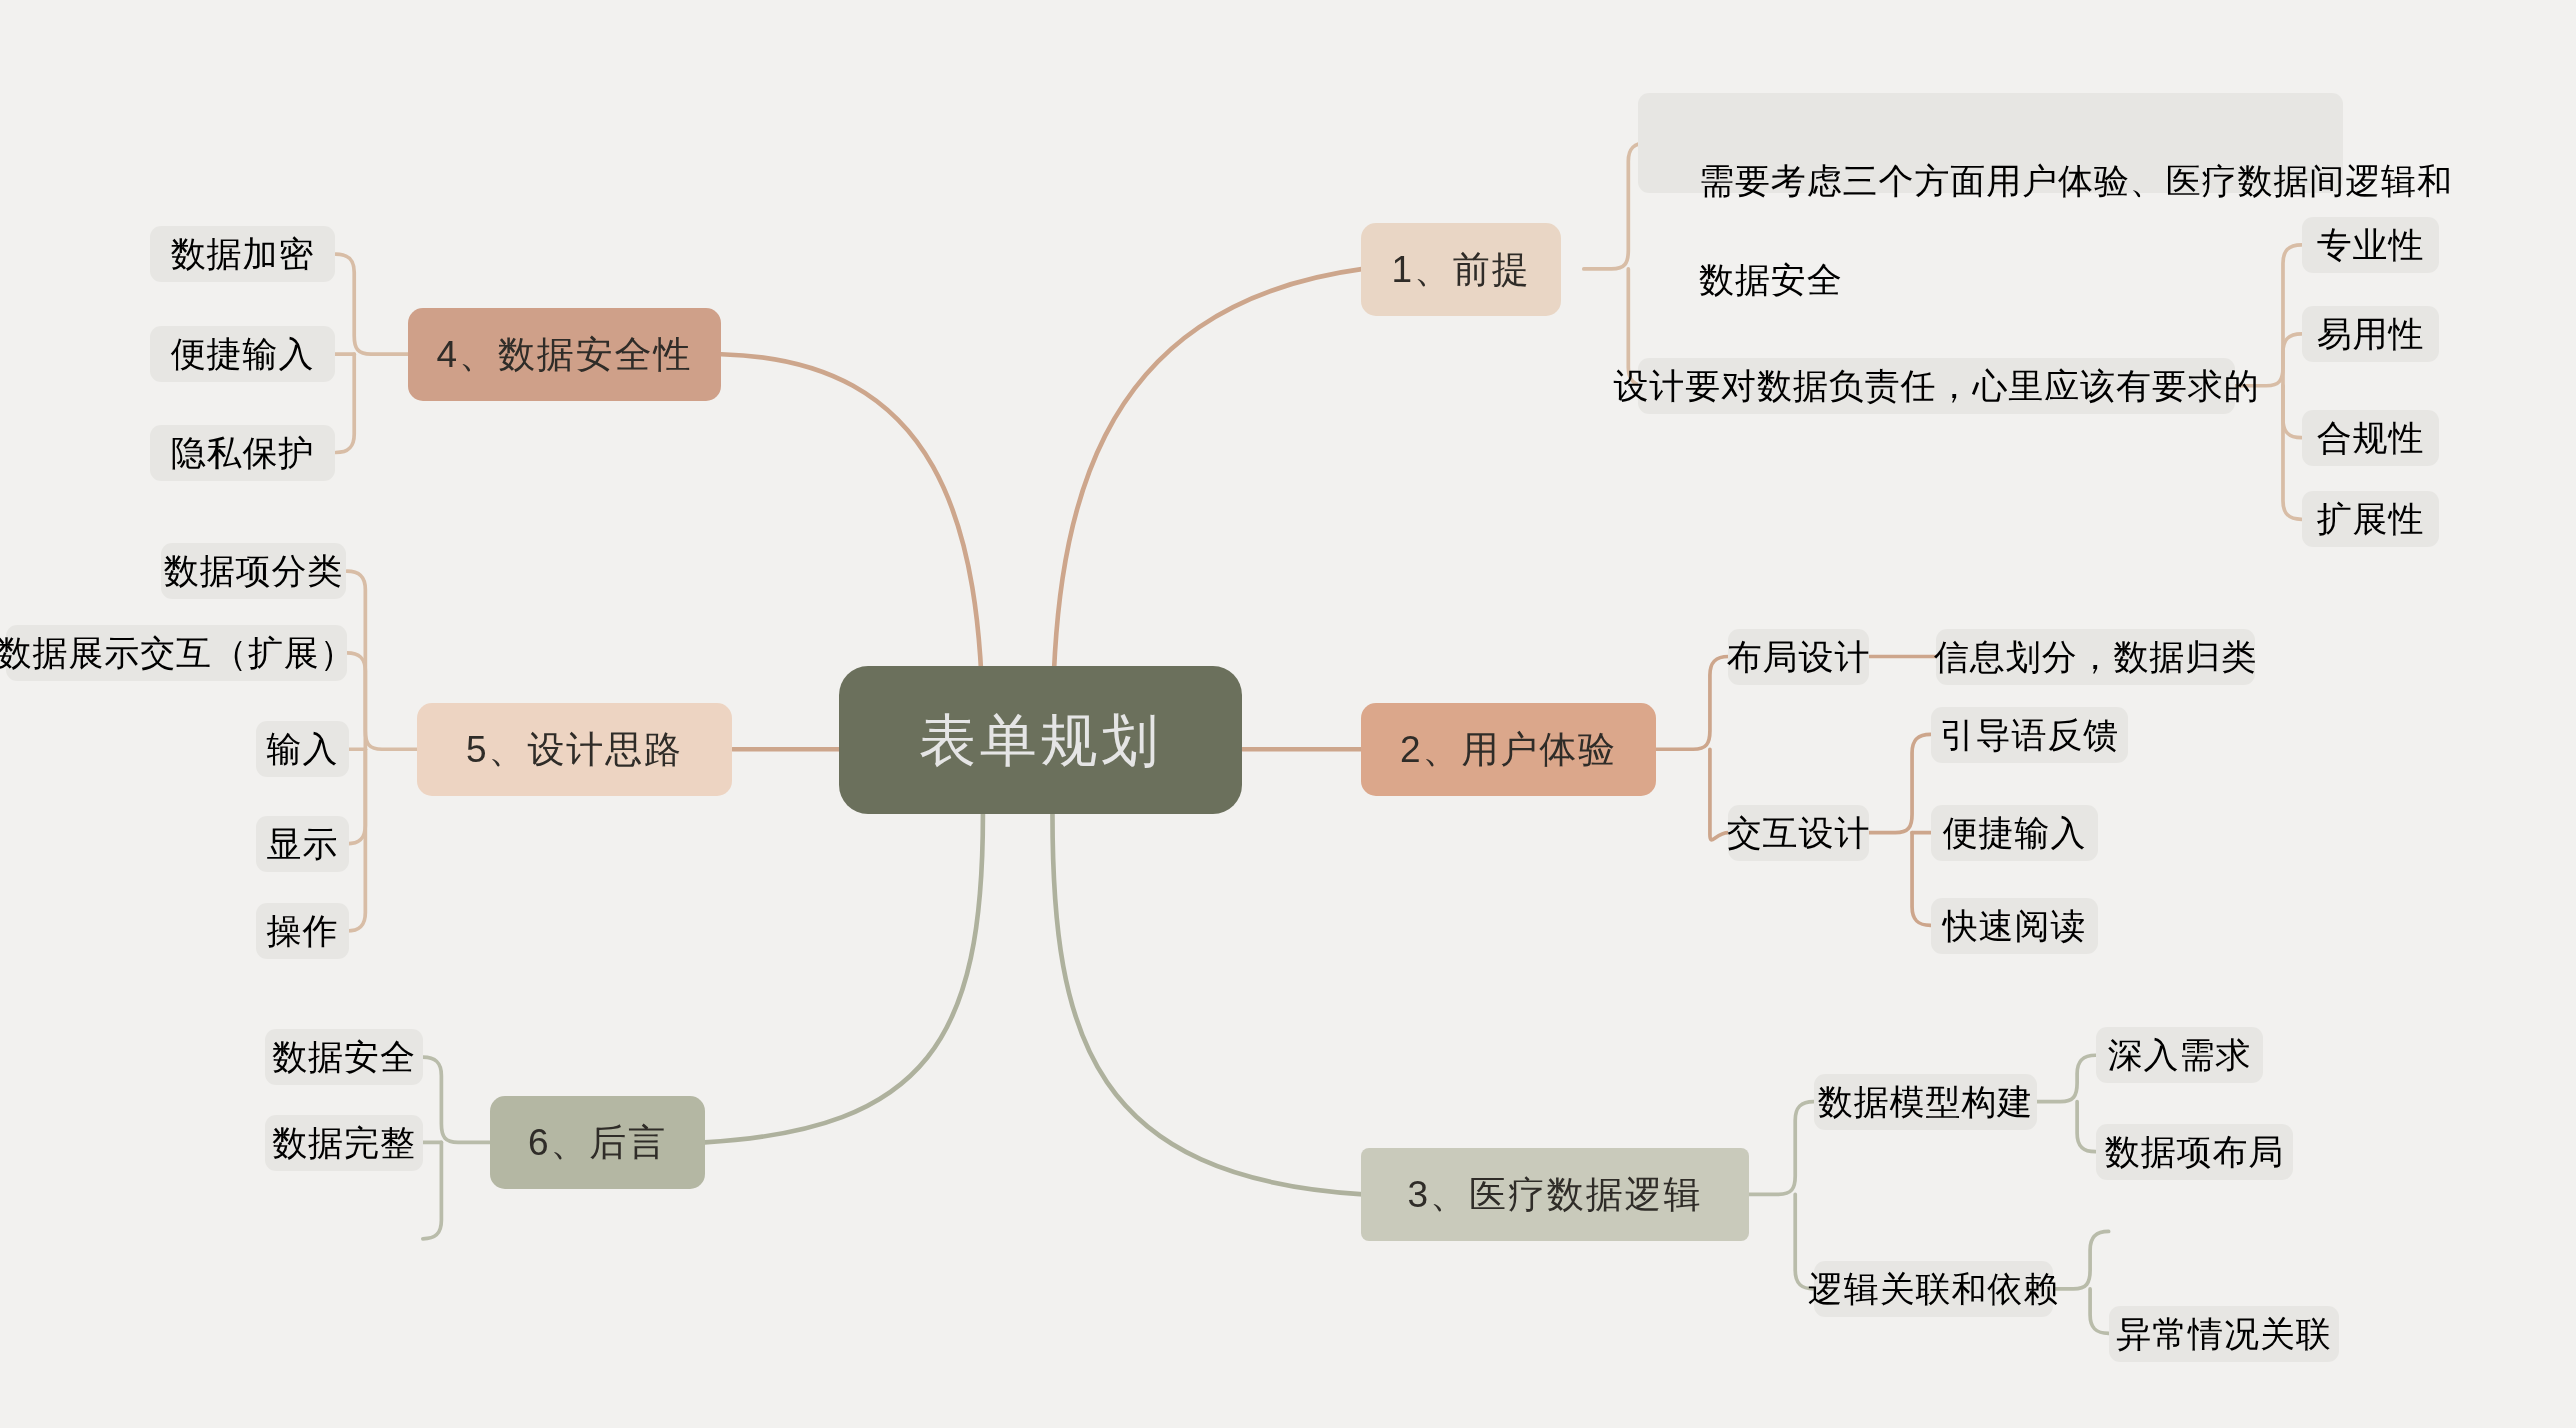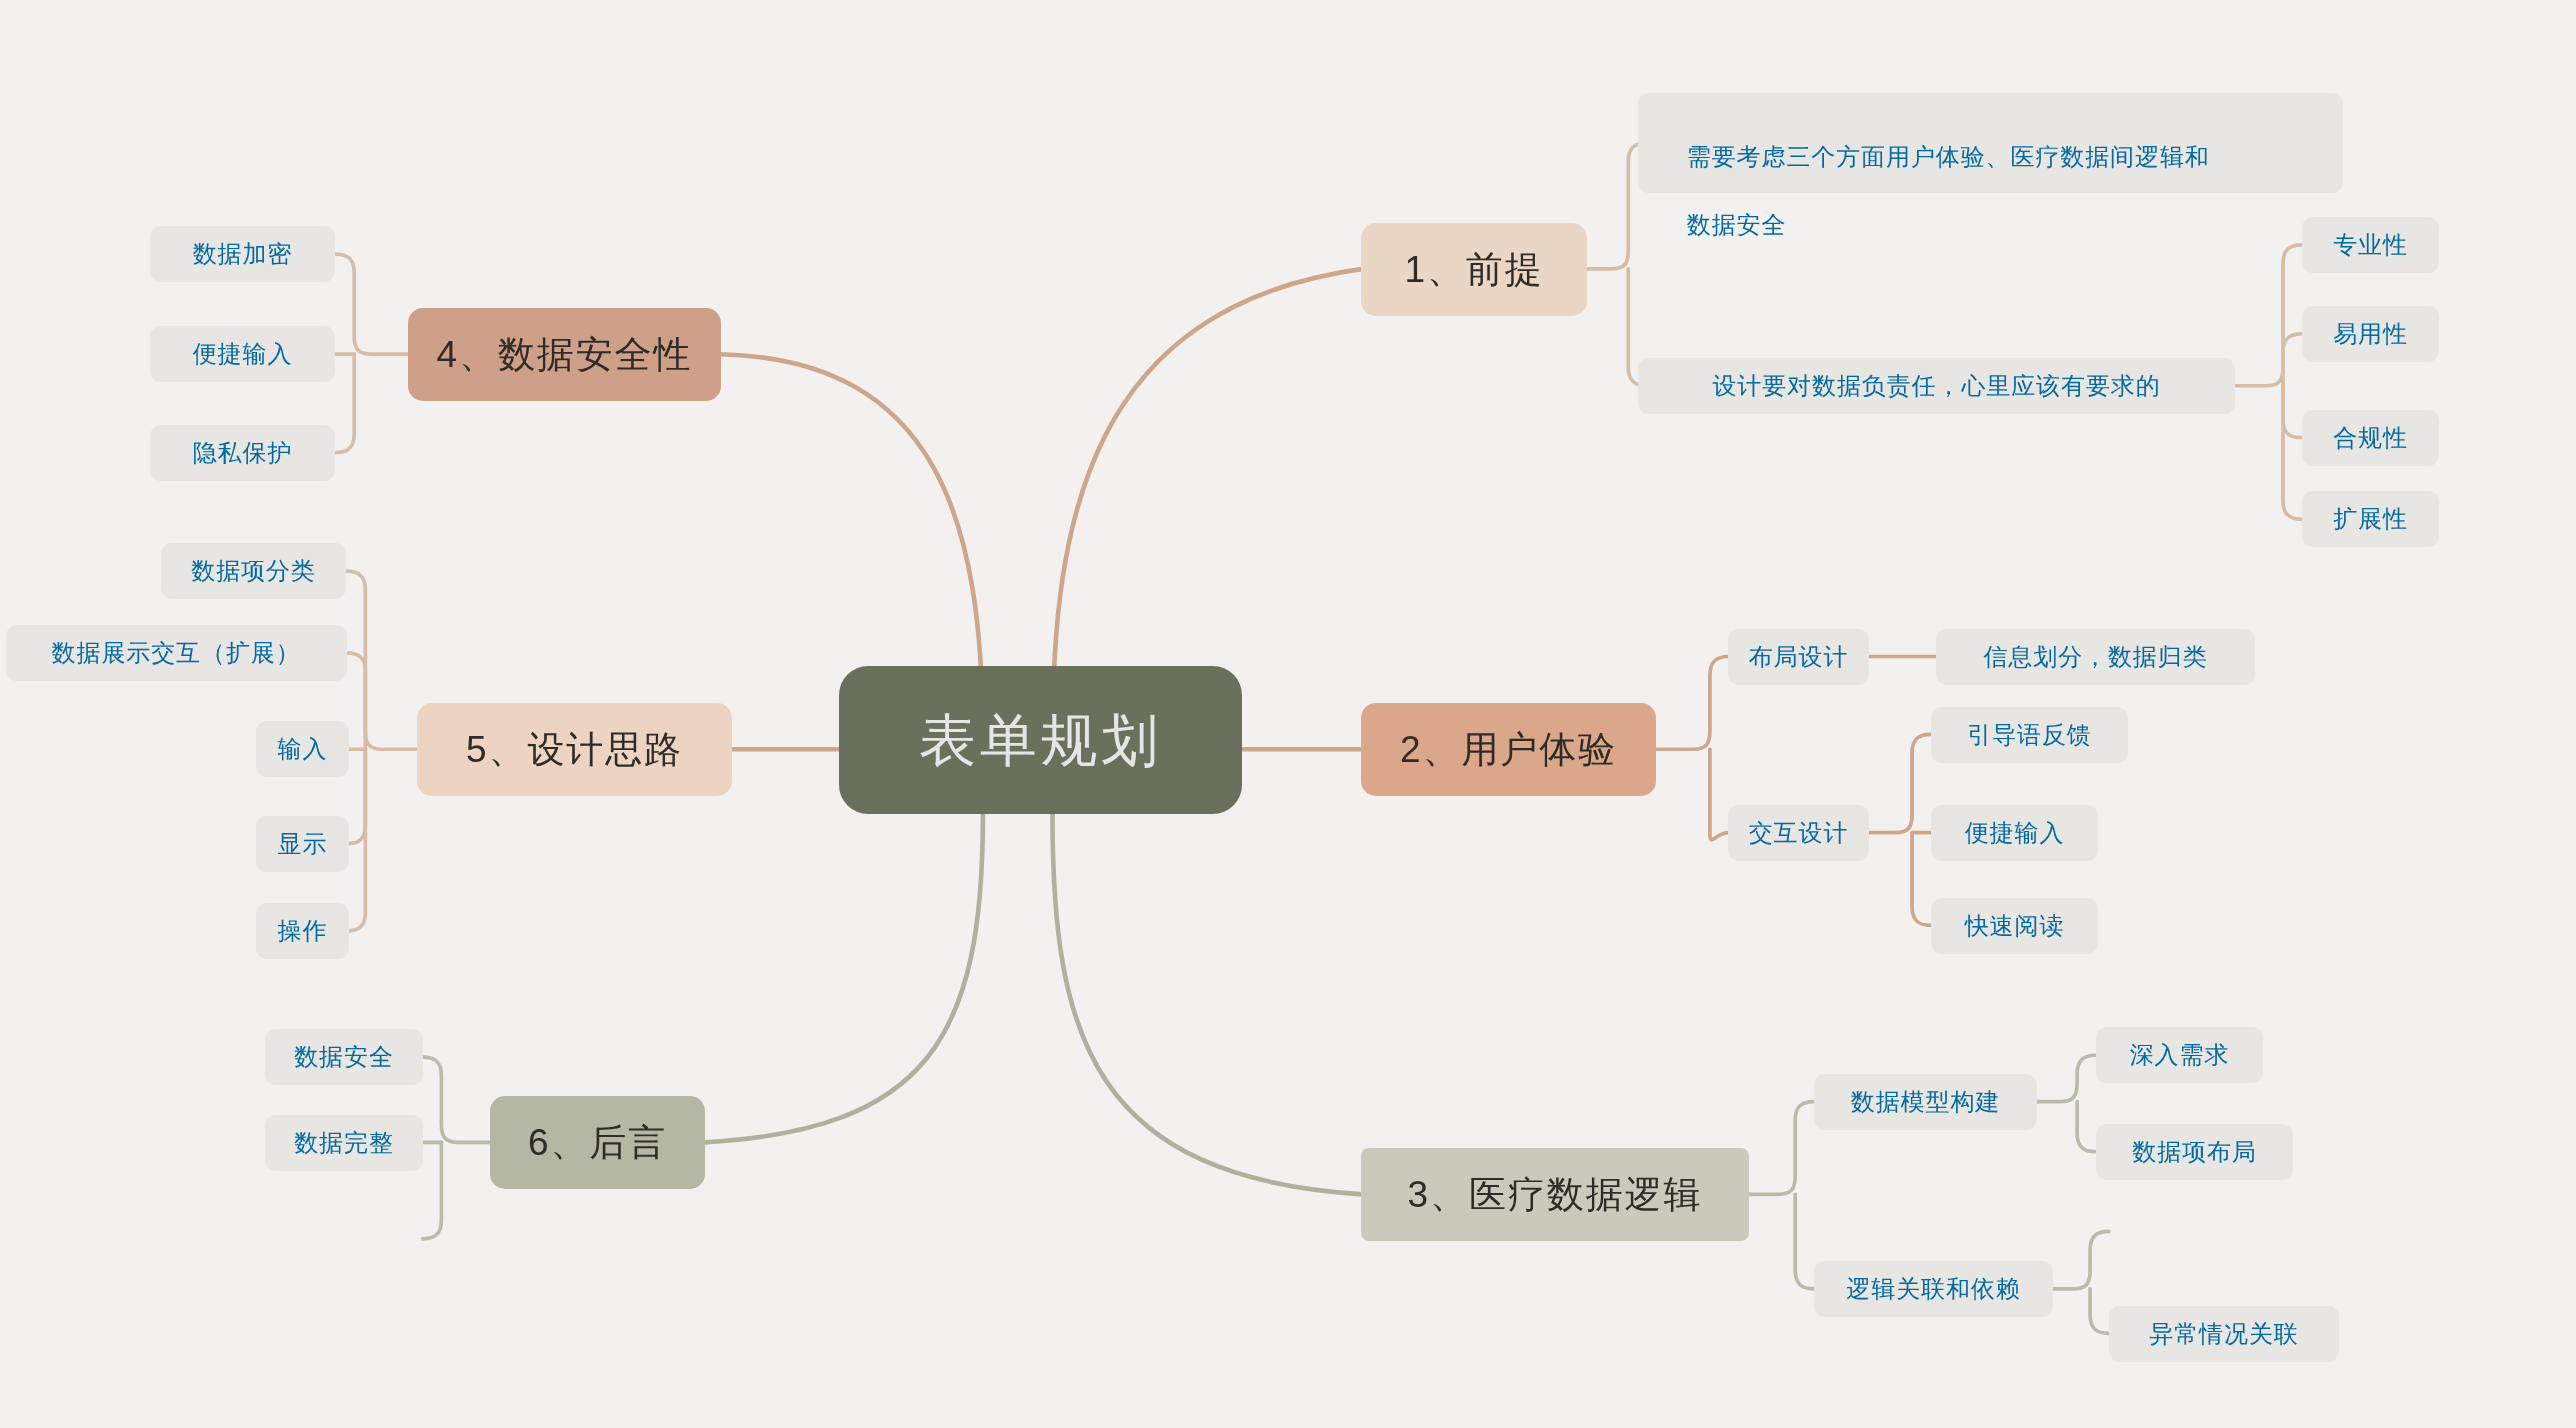--- a/index.html
+++ b/index.html
@@ -54,24 +54,24 @@
   .topic-1 { background: #e9d6c5; }
   .topic-2 { background: #dba78b; }
   .topic-3 { background: #c9cabb; }
   .topic-4 { background: #cfa089; }
   .topic-5 { background: #edd4c2; }
   .topic-6 { background: #b4b7a3; }
   
   .leaf {
     background: #e7e6e3;
     border-radius: 11px;
-    font-size: 24px;
+    font-size: 35px;
     letter-spacing: 0.9px;
     padding: 0 16.7px;
-    color: #0369a1;
+    color: #000000;
   }
   .leaf.multiline {
     display: block;
     padding: 13px 18.5px;
     line-height: 1.42;
   }
 </style>
 </head>
 <body>
 
@@ -137,21 +137,21 @@
                C476,1146 470,1140 456,1140" stroke="#b9bcaa"></path>
       <path d="M476,1232 L460,1232 C454,1232 450,1232 444,1232" stroke="#b9bcaa"></path>
       <path d="M476,1232 L476,1316 C476,1330 470,1336 456,1336" stroke="#b9bcaa"></path>
     </g>
   </svg>
 
   <div class="node root" style="left:839px; top:666px; width:403px; height:148px;">
     <span>表单规划</span>
   </div>
 
-  <div class="node topic topic-1" style="left:1361px; top:223px; width:226px; height:93px;align-items:center;">
+  <div class="node topic topic-1" style="left:1361px; top:223px; width:200px; height:93px;align-items:center;">
     <span>1、前提</span>
   </div>
 
   <div class="node topic topic-2" style="left:1361px; top:703px; width:295px; height:93px;">
     <span>2、用户体验</span>
   </div>
 
   <div class="node topic topic-3" style="left:1361px; top:1148px; width:388px; height:93px;border-radius:8px;">
     <span>3、医疗数据逻辑</span>
   </div>

